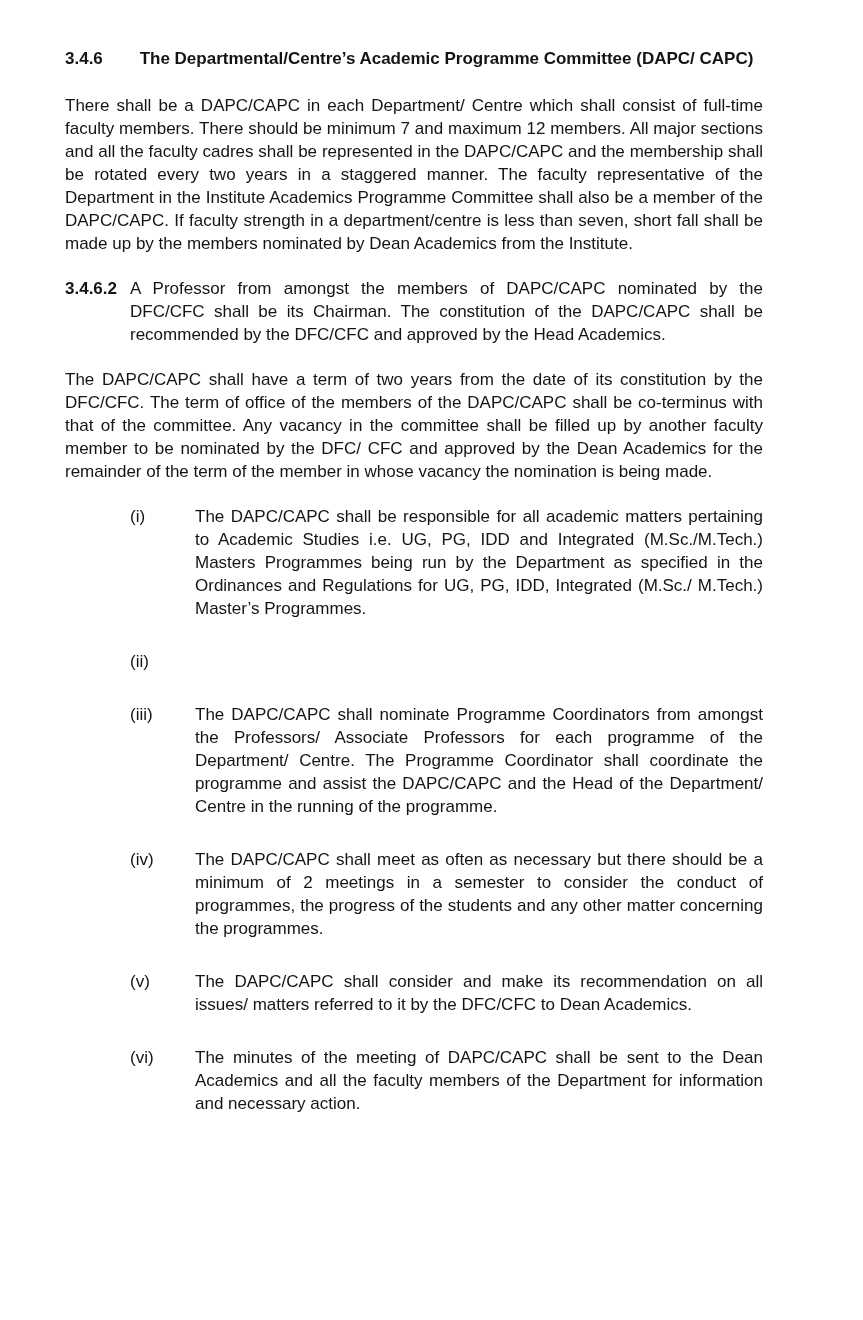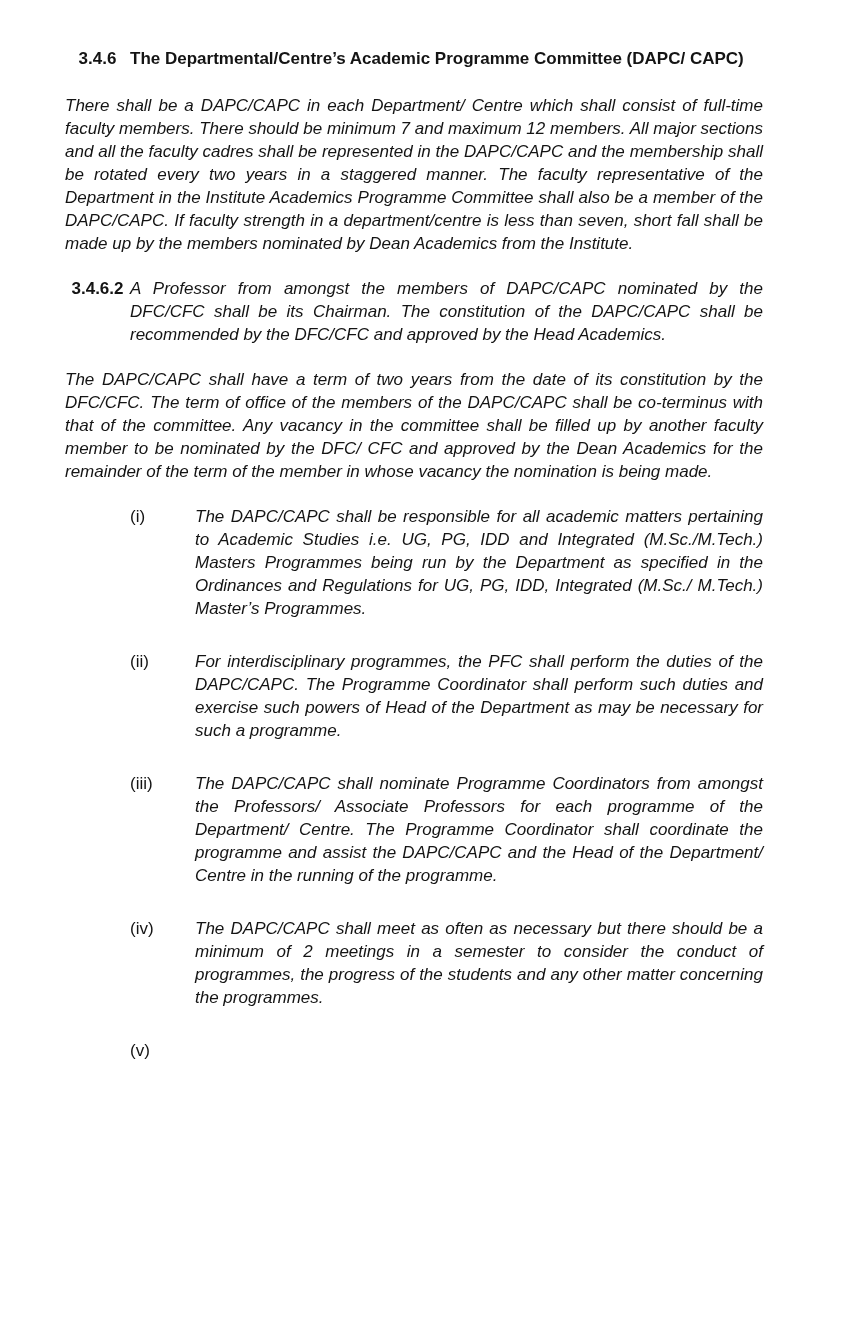--- a/index.html
+++ b/index.html
@@ -18,24 +18,23 @@
     background: #ffffff;
   }
   .row {
     display: flex;
     margin-bottom: 22px;
   }
   .num {
     width: 65px;
     flex-shrink: 0;
     font-weight: bold;
-    text-align: center;
   }
-  .txt { flex: 1; }
-  .just { text-align: justify; font-style: italic; }
+  .txt { flex: 1; text-align: center; }
+  .just { text-align: justify; }
   .heading { margin-bottom: 24px; }
   .heading .txt { font-weight: bold; }
   .duties { margin-top: 4px; }
   .duty {
     display: flex;
     margin: 0 0 30px 65px;
   }
   .duty-label {
     width: 65px;
     flex-shrink: 0;
@@ -68,33 +67,37 @@
 
   <div class="duties">
 
     <div class="duty">
       <div class="duty-label">(i)</div>
       <div class="duty-text just">The DAPC/CAPC shall be responsible for all academic matters pertaining to Academic Studies i.e. UG, PG, IDD and Integrated (M.Sc./M.Tech.) Masters Programmes being run by the Department as specified in the Ordinances and Regulations for UG, PG, IDD, Integrated  (M.Sc./ M.Tech.) Master’s Programmes.</div>
     </div>
 
     <div class="duty">
       <div class="duty-label">(ii)</div>
-      <div class="duty-text just">For interdisciplinary programmes, the PFC shall perform the duties of the DAPC/CAPC. The Programme Coordinator shall perform such duties and exercise such powers of Head of the Department as may be necessary for such a programme.</div>
     </div>
 
     <div class="duty">
       <div class="duty-label">(iii)</div>
       <div class="duty-text just">The DAPC/CAPC shall nominate Programme Coordinators from amongst the Professors/ Associate Professors for each programme of the Department/ Centre. The Programme Coordinator shall coordinate the programme and assist the DAPC/CAPC and the Head of the Department/ Centre in the running of the programme.</div>
     </div>
 
     <div class="duty">
       <div class="duty-label">(iv)</div>
       <div class="duty-text just">The DAPC/CAPC shall meet as often as necessary but there should be a minimum of 2 meetings in a semester to consider the conduct of programmes, the progress of the students and any other matter concerning the programmes.</div>
     </div>
 
     <div class="duty">
       <div class="duty-label">(v)</div>
+      <div class="duty-text just">The DAPC/CAPC shall consider and make its recommendation on all issues/ matters referred to it by the DFC/CFC to Dean Academics.</div>
     </div>
 
+    <div class="duty">
+      <div class="duty-label">(vi)</div>
+      <div class="duty-text just">The minutes of the meeting of DAPC/CAPC shall be sent to the Dean Academics and all the faculty members of the Department for information and necessary action.</div>
+    </div>
 
   </div>
 
 </div>
 
 </body></html>

